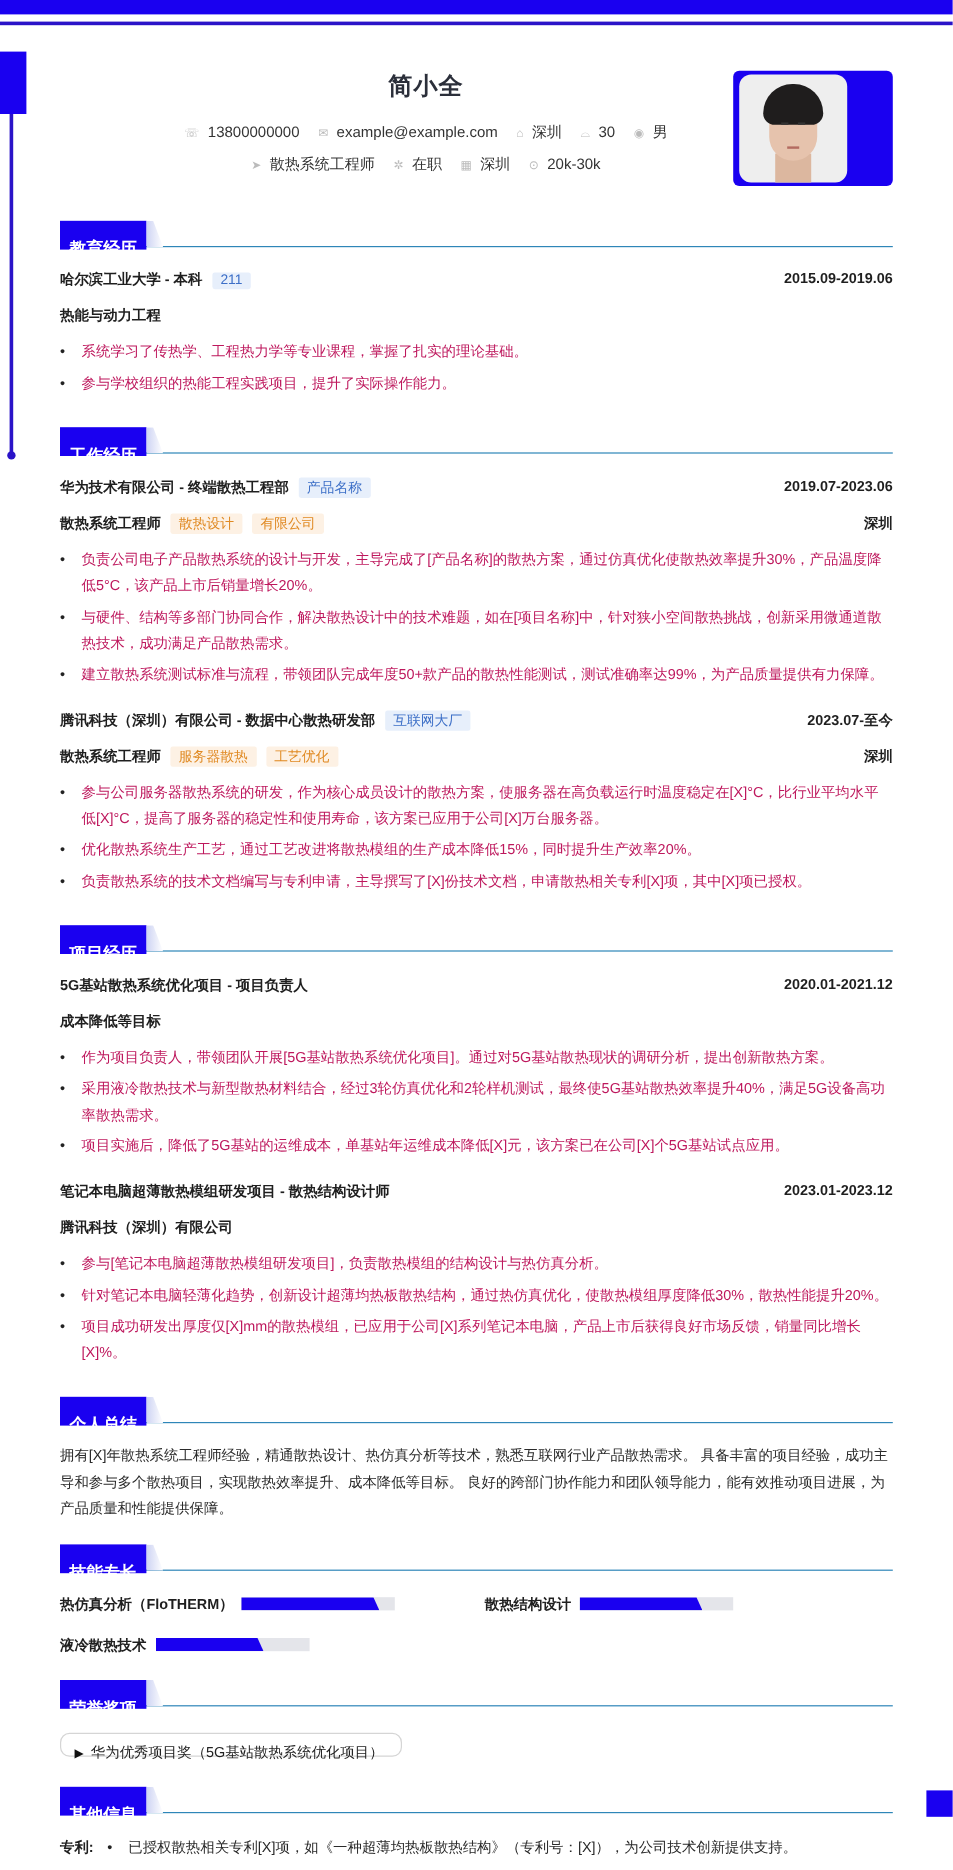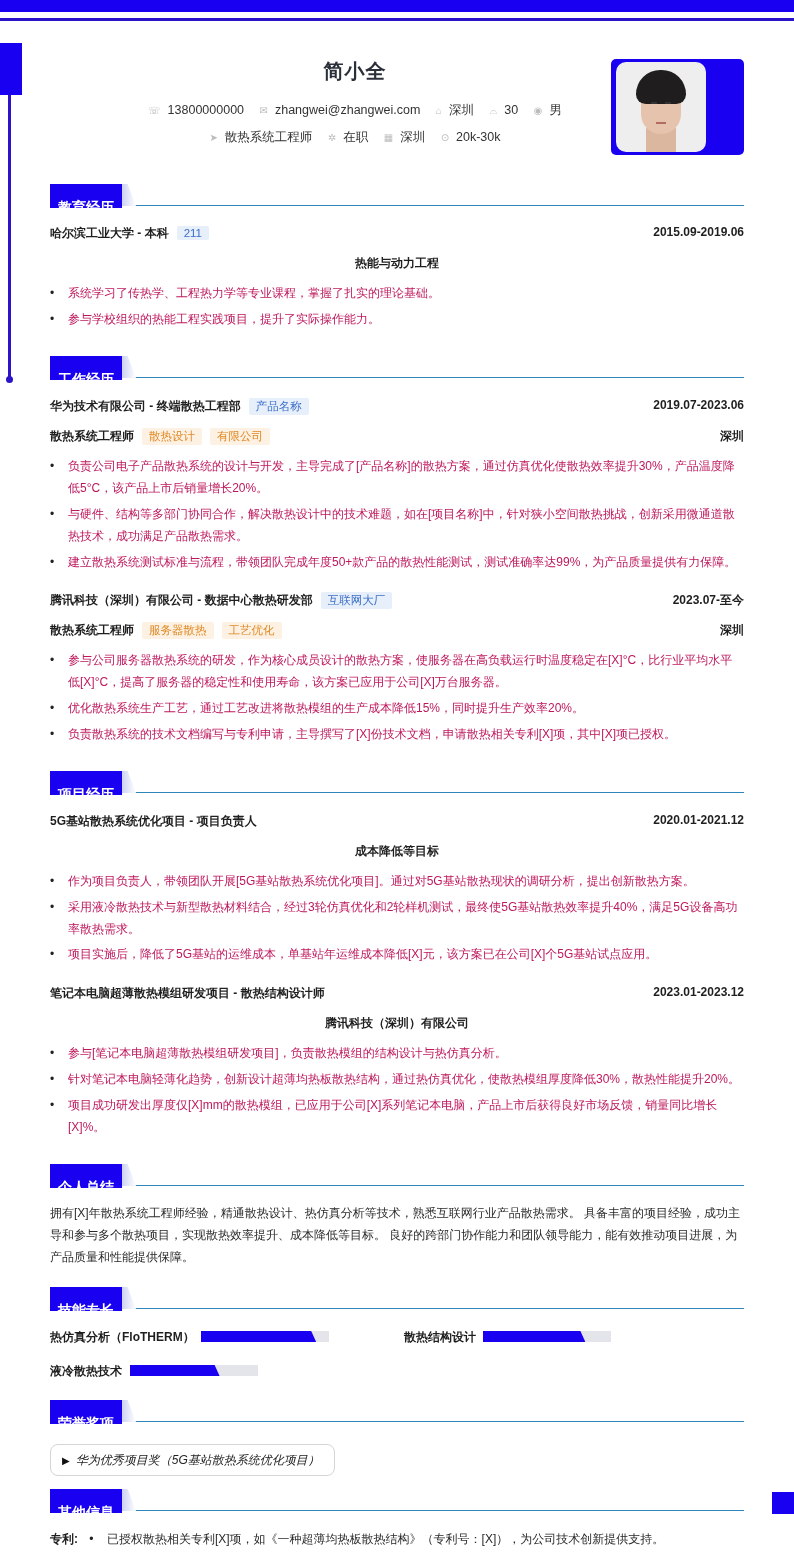--- a/index.html
+++ b/index.html
@@ -34,51 +34,51 @@
   .neck { position: absolute; left: 30px; top: 66px; width: 30px; height: 30px; background: #dcb79f; }
   .eye { position: absolute; top: 40px; width: 6px; height: 2px; background: #333; }
   .mouth { position: absolute; left: 40px; top: 60px; width: 10px; height: 2px; background: #b36b60; }
 
   .section-title { position: absolute; left: 50px; width: 694px; height: 22px; }
   .section-title .label { position: absolute; left: 0; top: 0; height: 22px; padding: 12px 8px; line-height: 22px; background: #1a00f0; color: #fff; font-size: 14px; font-weight: bold; }
   .section-title .fade { position: absolute; top: 0; height: 22px; width: 14px; background: linear-gradient(90deg, #cdd3f3, #ffffff); clip-path: polygon(0 0, 40% 0, 100% 100%, 0 100%); }
   .section-title .rule { position: absolute; left: 0; top: 21px; width: 694px; height: 1px; background: #2e86b8; }
 
   .row { position: absolute; left: 50px; width: 694px; font-size: 12px; }
-  .bold { font-weight: bold; color: #1f1f1f; text-align: center; }
+  .bold { font-weight: bold; color: #1f1f1f; }
   .right { position: absolute; right: 0; top: 0; font-weight: bold; color: #1f1f1f; }
   .tag { display: inline-block; padding: 1px 7px; margin-left: 8px; font-size: 11.5px; font-weight: normal; border-radius: 2px; }
   .tag.blue { background: #e7effb; color: #3d6fc7; }
   .tag.orange { background: #fdf1e4; color: #e08a23; }
   .bullet { position: absolute; left: 50px; width: 694px; font-size: 12px; line-height: 22px; color: #be185d; padding-left: 18px; }
   .bullet::before { content: "•"; position: absolute; left: 0; top: 0; font-size: 12px; color: #222; }
   .para { position: absolute; left: 50px; width: 694px; font-size: 12px; line-height: 22px; color: #2a2a2a; }
 
   .skill { position: absolute; font-size: 12px; font-weight: bold; color: #1f1f1f; white-space: nowrap; }
   .bar { position: absolute; height: 11px; width: 128px; background: #e4e5ea; }
   .bar .fill { position: absolute; left: 0; top: 0; height: 11px; background: #1a00f0; clip-path: polygon(0 0, calc(100% - 5px) 0, 100% 100%, 0 100%); }
 
-  .award { position: absolute; left: 50px; top: 1444px; width: 285px; height: 32px; border: 1px solid #d5d5d5; border-radius: 8px; font-size: 12px; line-height: 30px; padding-left: 11px; color: #222; font-style: italic; }
+  .award { position: absolute; left: 50px; top: 1444px; width: 285px; height: 20px; border: 1px solid #d5d5d5; border-radius: 8px; font-size: 12px; line-height: 30px; padding-left: 11px; color: #222; }
   .award .tri { font-size: 10px; margin-right: 6px; color: #111; }
 </style>
 </head>
 <body>
 
 <div class="top-bar"></div>
 <div class="top-line"></div>
 <div class="side-block"></div>
 <div class="side-line"></div>
 <div class="side-dot"></div>
 <div class="corner-block"></div>
 
 <div class="header">
   <div class="name">简小全</div>
   <div class="info-row r1">
     <span class="info-item"><span class="ico">☏</span><span>13800000000</span></span>
-    <span class="info-item"><span class="ico">✉</span><span>zhangwei@zhangwei.com</span></span>
+    <span class="info-item"><span class="ico">✉</span><span>example@example.com</span></span>
     <span class="info-item"><span class="ico">⌂</span><span>深圳</span></span>
     <span class="info-item"><span class="ico">⌓</span><span>30</span></span>
     <span class="info-item"><span class="ico">◉</span><span>男</span></span>
   </div>
   <div class="info-row r2">
     <span class="info-item"><span class="ico">➤</span><span>散热系统工程师</span></span>
     <span class="info-item"><span class="ico">✲</span><span>在职</span></span>
     <span class="info-item"><span class="ico">▦</span><span>深圳</span></span>
     <span class="info-item"><span class="ico">⊙</span><span>20k-30k</span></span>
   </div>

